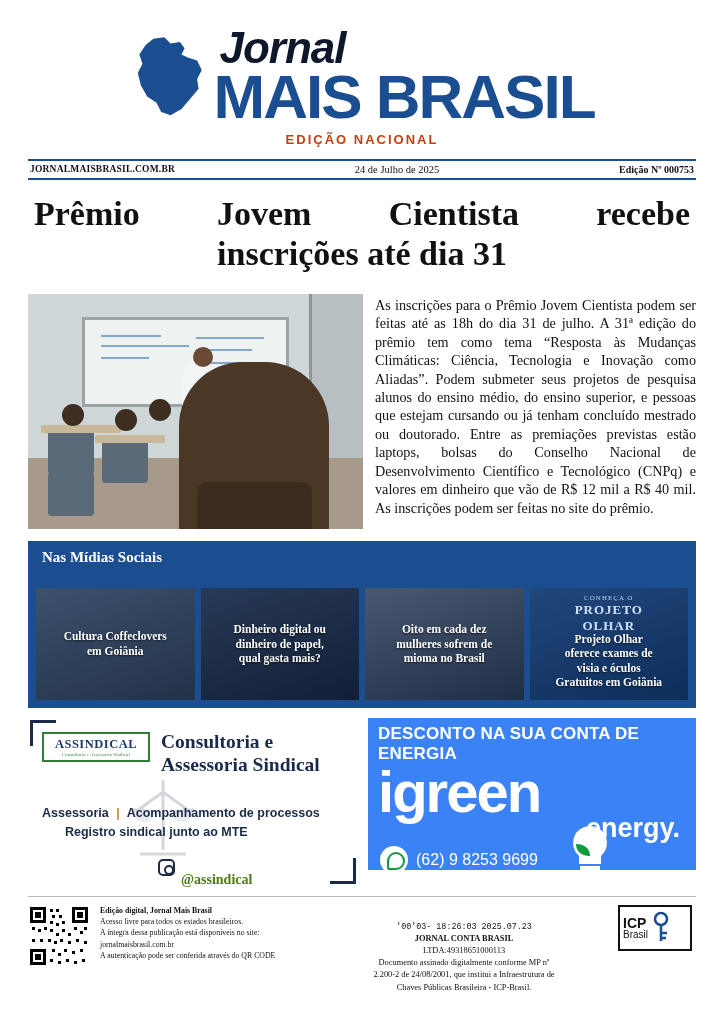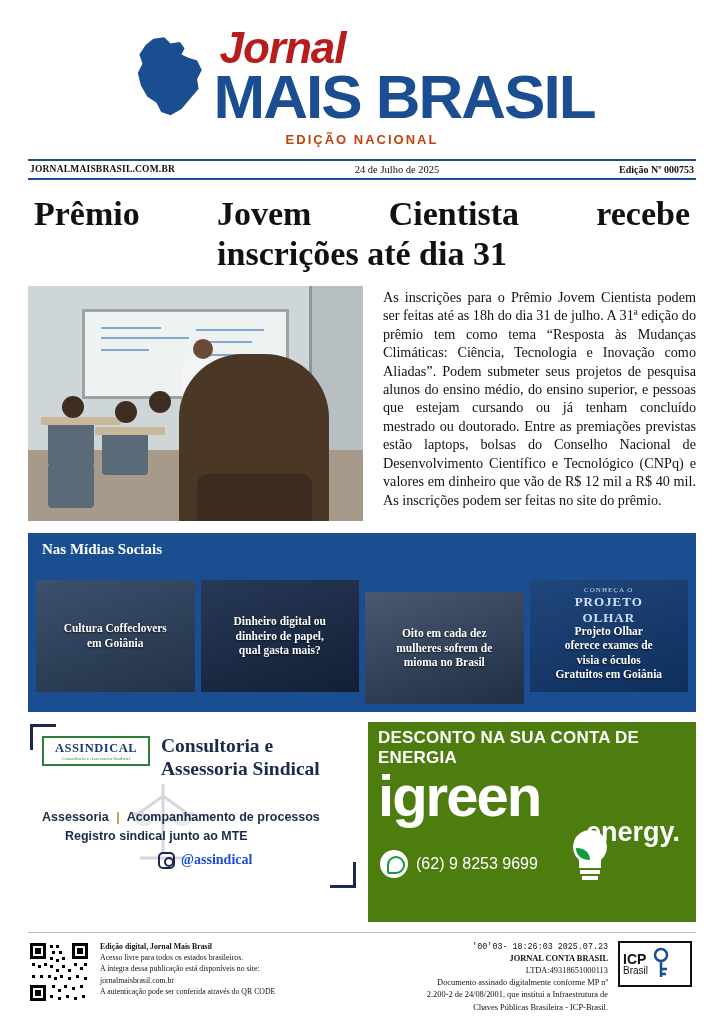--- a/index.html
+++ b/index.html
@@ -14,21 +14,21 @@
   .page { width:724px; height:1024px; padding: 10px 28px 6px 28px; position: relative; }
 
   
   .masthead { display:flex; justify-content:center; align-items:center; padding-top: 18px; }
   .logo-wrap { display:flex; align-items:center; gap: 6px; }
   .brazil-map { width: 78px; height: 86px; }
   .logo-text { display:flex; flex-direction:column; line-height: 0.92; }
   .logo-jornal {
     font-family:"Liberation Sans", sans-serif;
     font-weight:bold; font-style:italic;
-    font-size: 44px; color:#b91c1c; letter-spacing:-1px;
+    font-size: 44px; color:#0f172a; letter-spacing:-1px;
     margin-left: 6px;
   }
   .logo-mais {
     font-family:"Liberation Sans", sans-serif;
     font-weight:bold; font-size: 62px; color:#1b4e91; letter-spacing:-2px;
   }
   .edicao-nacional {
     text-align:center; font-family:"Liberation Sans", sans-serif;
     font-size: 13px; letter-spacing: 2px; color:#c2410c; margin-top: 6px; font-weight:bold;
   }
@@ -50,21 +50,21 @@
     font-weight: bold;
     font-size: 34px;
     text-align: justify;
     text-align-last: justify;
     line-height: 1.18;
     margin: 14px 6px 4px 6px;
   }
   .headline .l2 { text-align:center; text-align-last:center; display:block; }
 
   
-  .lead { display:flex; gap: 20px; margin-top: 12px; }
+  .lead { display:flex; gap: 12px; margin-top: 20px; }
   .lead-photo {
     width: 335px; height: 235px;
     position: relative; overflow:hidden;
     background: linear-gradient(#b9c2c8, #8f9ba3);
     flex: 0 0 335px;
   }
   .lead-text {
     font-size: 14.2px; line-height: 1.3; text-align: justify;
     font-family:"Liberation Serif", serif;
     padding-top: 2px;
@@ -100,30 +100,30 @@
     flex:1; height: 112px; position:relative; overflow:hidden;
     display:flex; align-items:center; justify-content:center; text-align:center;
   }
   .card-label {
     position:relative; z-index:3; color:#fff; font-weight:bold;
     font-family:"Liberation Serif", serif; font-size: 11.5px; line-height:1.25;
     padding: 0 8px; text-shadow: 0 1px 2px rgba(0,0,0,.7);
   }
   .card-1 { background: linear-gradient(160deg,#5a6e8c,#2f3f55); }
   .card-2 { background: linear-gradient(160deg,#3a4b6b,#16233a); }
-  .card-3 { background: linear-gradient(160deg,#6d7b93,#2b3a52); margin-top: 12px; }
+  .card-3 { background: linear-gradient(160deg,#6d7b93,#2b3a52); }
   .card-4 { background: linear-gradient(160deg,#2e5fa3,#123a73); }
   .card-4 .mini-top { position:absolute; top:6px; left:0; right:0; color:#bcd4f5; font-size:7px; letter-spacing:1px; z-index:3;text-align:center;}
   .card-4 .mini-big { position:absolute; top:14px; left:0; right:0; color:#cfe0fa; font-size:13px; font-weight:bold; letter-spacing:1px; z-index:3;}
   .card-ov { position:absolute; inset:0; background:rgba(10,25,50,.35); z-index:2;}
 
   
   .ads { display:flex; gap: 10px; margin-top: 10px; }
   .ad-left { flex: 0 0 330px; height: 168px; position:relative; padding: 6px 4px; }
-  .ad-right { flex: 1; height: 200px; background:#4d7c0f; position:relative; overflow:hidden; }
+  .ad-right { flex: 1; height: 152px; background:#3b82f6; position:relative; overflow:hidden; }
 
   .corner { position:absolute; width:26px; height:26px; border-color:#1b2a4a;}
   .c-tl{ left:2px; top:2px; border-left:3px solid #1b2a4a; border-top:3px solid #1b2a4a;}
   .c-br{ right:2px; bottom:2px; border-right:3px solid #1b2a4a; border-bottom:3px solid #1b2a4a;}
 
   .assind-logo {
     border:2px solid #2e7d32; width:108px; padding:3px 4px; text-align:center; background:#fff;
     position:absolute; left:14px; top:14px;
   }
   .assind-logo .nm { font-family:"Liberation Serif", serif; font-weight:bold; font-size:12.5px; color:#1b3a6b; letter-spacing:.5px;}
@@ -132,21 +132,21 @@
     position:absolute; left:133px; top:12px; right:10px;
     font-family:"Liberation Serif", serif; font-weight:bold; font-size: 19.5px; color:#1b2a4a; line-height:1.18;
   }
   .assind-lines { position:absolute; left:14px; top:88px; right:10px; font-family:"Liberation Sans", sans-serif; }
   .assind-lines .row1 { font-weight:bold; font-size: 12.5px; color:#1b2a4a; }
   .assind-lines .row1 .bar { color:#c08a2e; padding:0 4px; }
   .assind-lines .row2 { font-weight:bold; font-size: 12.5px; color:#1b2a4a; margin-top:5px;padding-left:23px;}
   .assind-ig { position:absolute; left:130px; top:130px; display:flex; align-items:center; gap:6px;}
   .ig-box { width:17px;height:17px;border:2px solid #1b2a4a;border-radius:5px;position:relative;}
   .ig-box:after{content:"";position:absolute;left:3.5px;top:3.5px;width:6px;height:6px;border:2px solid #1b2a4a;border-radius:50%;}
-  .assind-handle { font-family:"Liberation Serif", serif; font-weight:bold; font-size:14px; color:#1d4ed8;}
+  .assind-handle { font-family:"Liberation Serif", serif; font-weight:bold; font-size:14px; color:#4d7c0f;margin-top:24px;}
   .scale-icon { position:absolute; left:100px; top:58px; width:70px; height:86px; opacity:.18;}
 
   .igreen-top {
     color:#fff; font-family:"Liberation Sans", sans-serif; font-weight:bold;
     font-size: 17px; padding: 6px 0 0 10px; letter-spacing:.2px;
   }
   .igreen-word {
     font-family:"Liberation Sans", sans-serif; font-weight:bold; font-size: 58px; color:#fff;
     line-height: .95; padding-left: 10px; letter-spacing:-2px; position:relative;
   }
@@ -156,21 +156,21 @@
   .wa { width:28px;height:28px;border-radius:50%;background:#fff;position:relative;}
   .wa:after{content:"";position:absolute;left:7px;top:6px;width:14px;height:14px;border:2.5px solid #129a3f;border-radius:50%;border-bottom-left-radius:2px;}
   .igreen-num { color:#fff; font-family:"Liberation Sans", sans-serif; font-weight:normal; font-size:16px;}
   .bulb { position:absolute; left:196px; top:58px; width:52px; height:62px; }
 
   
   .footer { display:flex; gap: 10px; margin-top: 10px; align-items:flex-start; border-top:1px solid #bbb; padding-top: 8px;}
   .qr { width: 62px; height: 62px; flex:0 0 62px; }
   .foot-col1 { flex: 0 0 210px; font-size: 7.8px; line-height: 1.45; font-family:"Liberation Serif", serif;}
   .foot-col1 .b { font-weight:bold; }
-  .foot-col2 { flex: 1; font-size: 8.4px; text-align:right; line-height:1.45; font-family:"Liberation Serif", serif;}
+  .foot-col2 { flex: 1; font-size: 8.4px; text-align:center; line-height:1.45; font-family:"Liberation Serif", serif;margin-top:16px;}
   .foot-col2 .stamp { font-family:"Liberation Mono", monospace; font-size: 8.4px; }
   .foot-col3 { flex: 0 0 78px; }
   .icp {
     border:2px solid #111; width: 74px; height: 46px; display:flex; align-items:center; gap:2px; padding:2px 3px;
   }
   .icp .t1 { font-family:"Liberation Sans", sans-serif; font-weight:bold; font-size: 14px; line-height:1; }
   .icp .t2 { font-family:"Liberation Sans", sans-serif; font-size: 10px; line-height:1;}
 </style>
 </head>
 <body>

